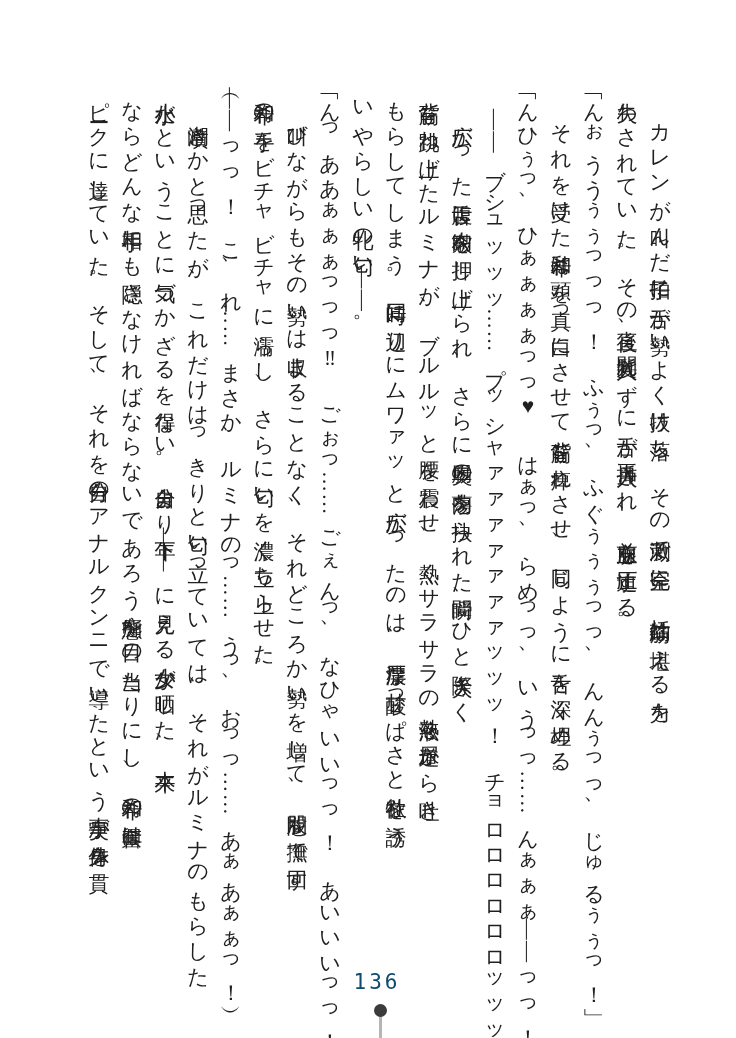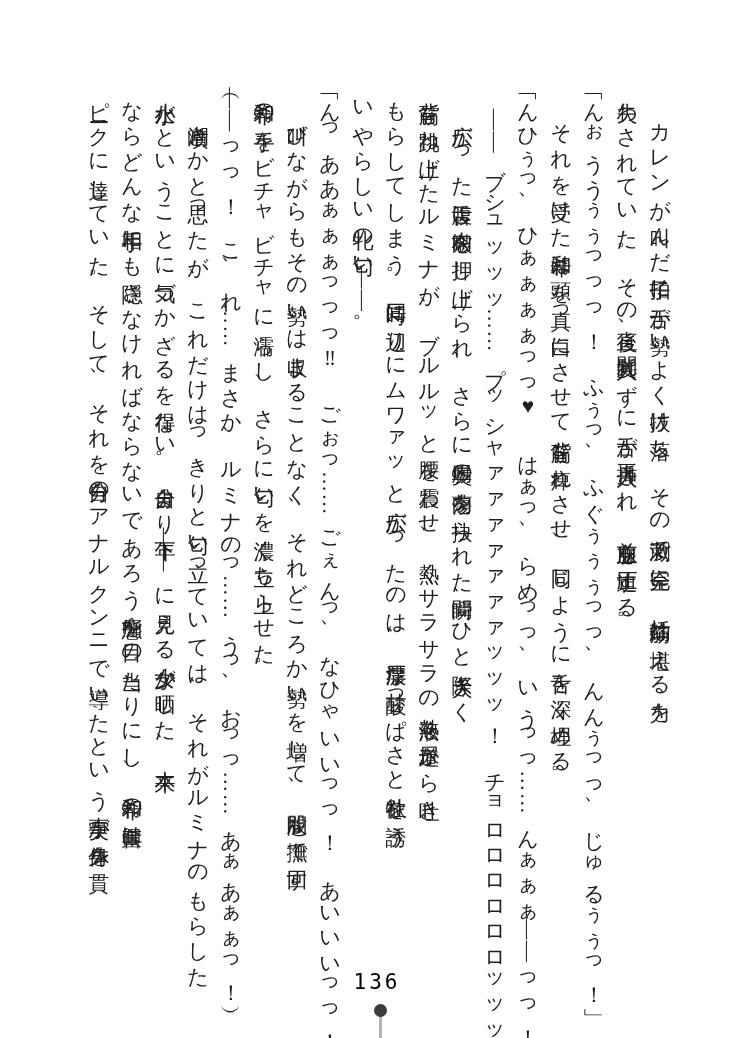--- a/index.html
+++ b/index.html
@@ -41,21 +41,21 @@
     padding-top: 23px;
   }
   .page-number {
     position: absolute;
     top: 970px;
     left: 344px;
     width: 66px;
     text-align: center;
     font-size: 21px;
     letter-spacing: 3px;
-    color: #000000;
+    color: #0c4a6e;
     font-family: "DejaVu Sans Mono", "Liberation Mono", monospace;
   }
   .pin-marker {
     position: absolute;
     left: 0;
     top: 0;
     width: 736px;
     height: 1038px;
     pointer-events: none;
   }

